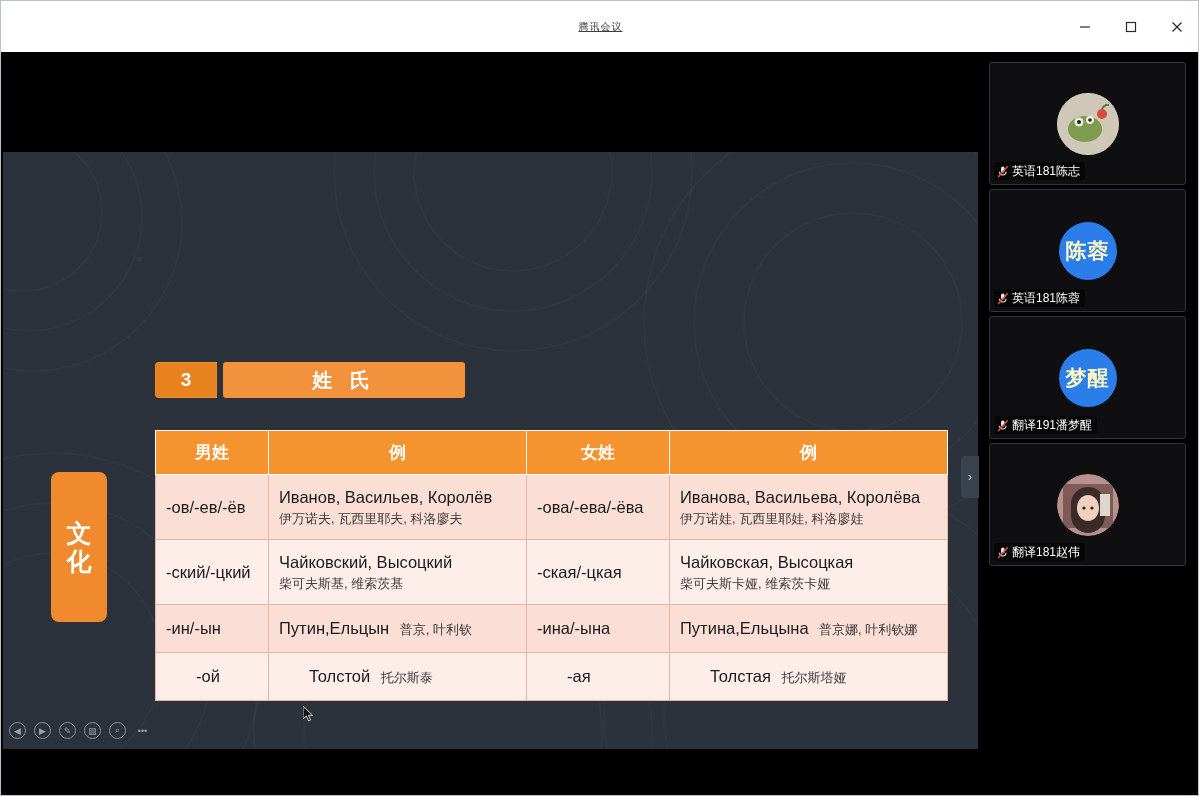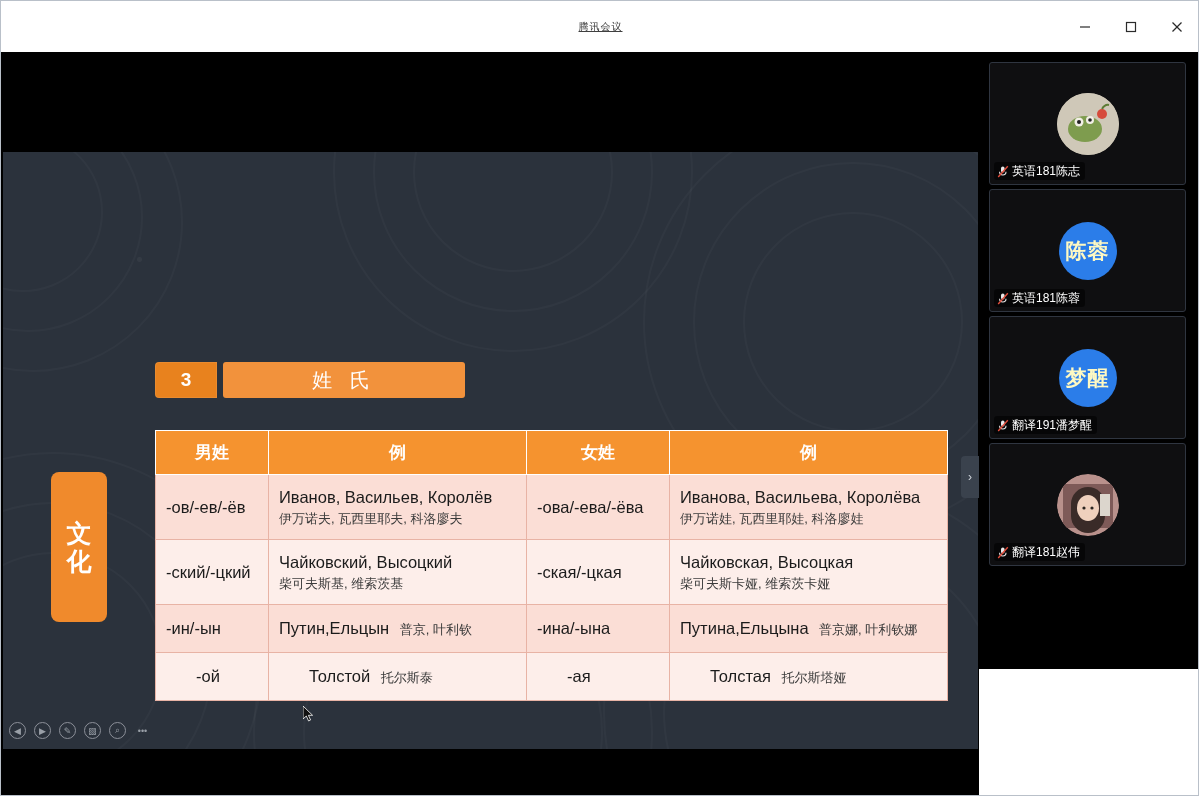--- a/index.html
+++ b/index.html
@@ -94,21 +94,21 @@
     display: flex; align-items: center; justify-content: center;
     color: #ffffff; font-size: 19px; font-weight: bold;
     box-shadow: inset 0 0 0 1px rgba(255,255,255,0.08);
   }
   .badge-title {
     width: 242px;
     margin-left: 6px;
     background: #f2923c;
     border-radius: 3px;
     display: flex; align-items: center; justify-content: center;
-    color: #ffffff; font-size: 20px; font-weight: normal; letter-spacing: 6px;
+    color: #ffffff; font-size: 20px; font-weight: bold; letter-spacing: 6px;
   }
 
   .side-tab {
     position: absolute; left: 48px; top: 320px;
     width: 56px; height: 150px;
     background: #f08a2c;
     border-radius: 8px;
     color: #ffffff;
     font-size: 25px; font-weight: bold;
     display: flex; flex-direction: column;
@@ -175,21 +175,21 @@
 
   
   .cursor {
     position: absolute; left: 300px; top: 554px;
     width: 12px; height: 16px;
   }
 
   
   .rail {
     position: absolute; left: 978px; top: 51px;
-    width: 221px; height: 617px;
+    width: 221px; height: 745px;
     background: #000000;
     padding: 10px 10px 4px 10px;
   }
   .pcard {
     position: relative;
     width: 197px; height: 123px;
     margin-bottom: 2px;
     background: #0f0f11;
     border: 1px solid #2f3540;
     border-radius: 3px;

